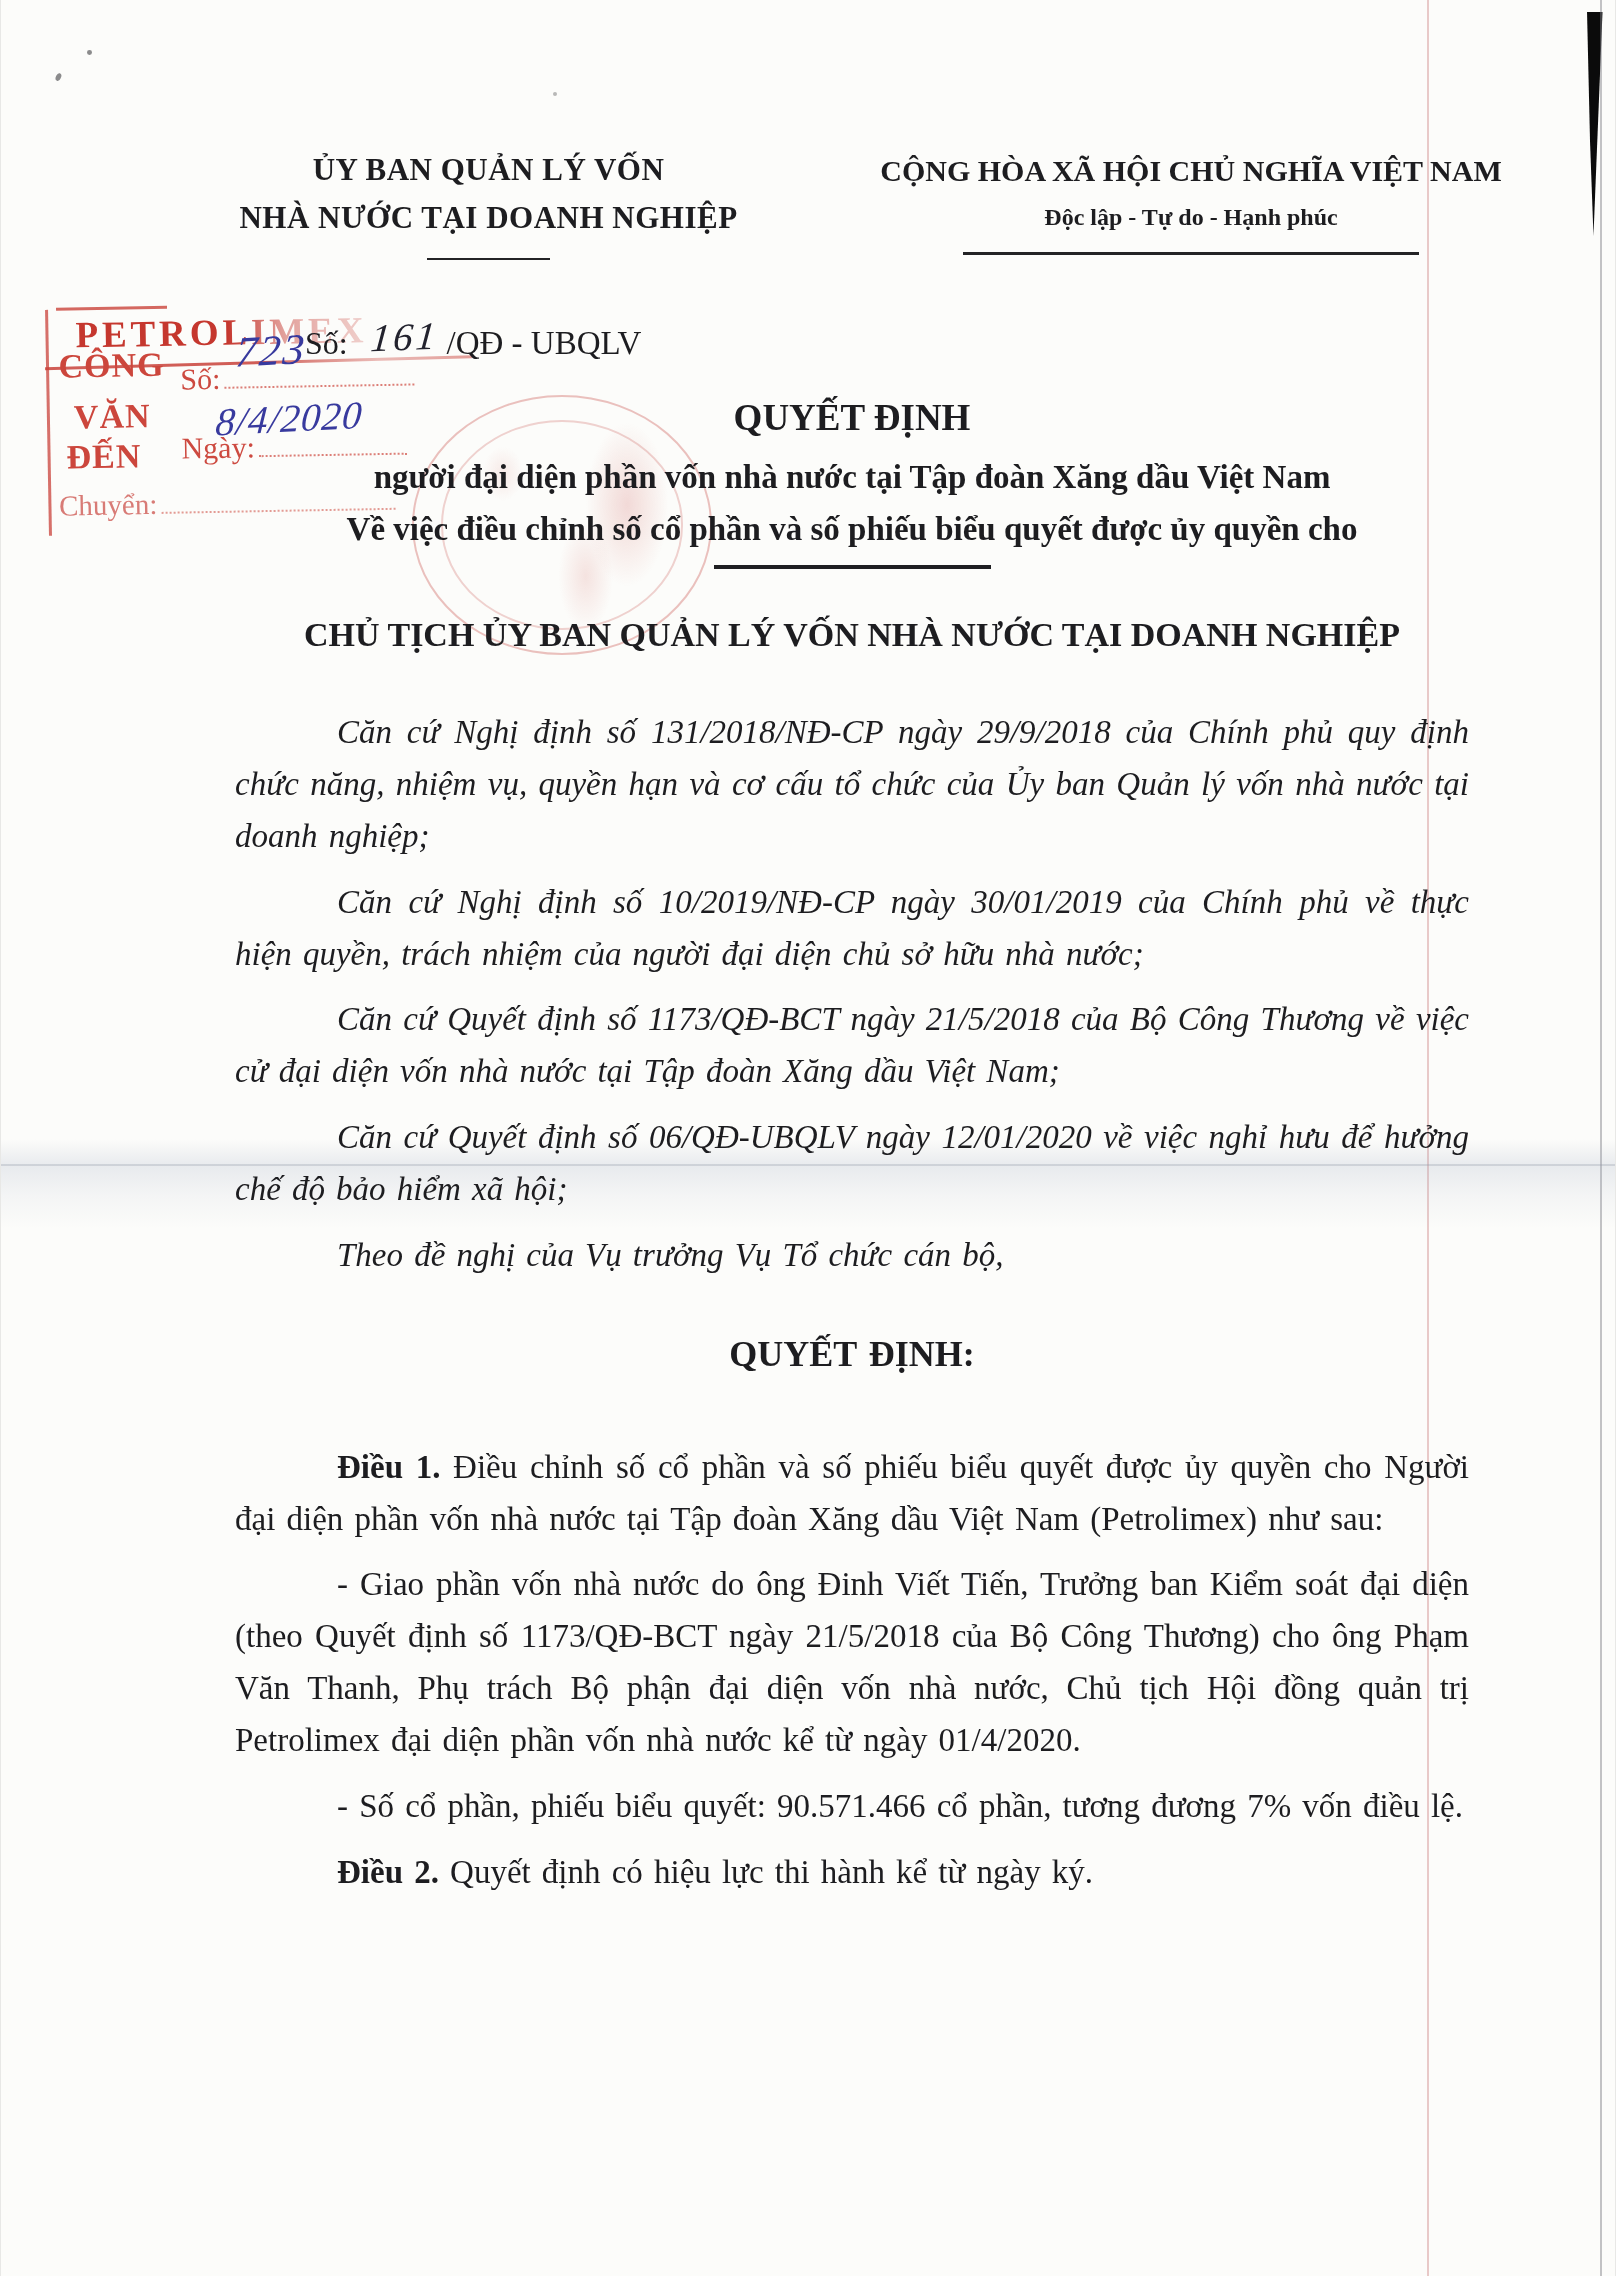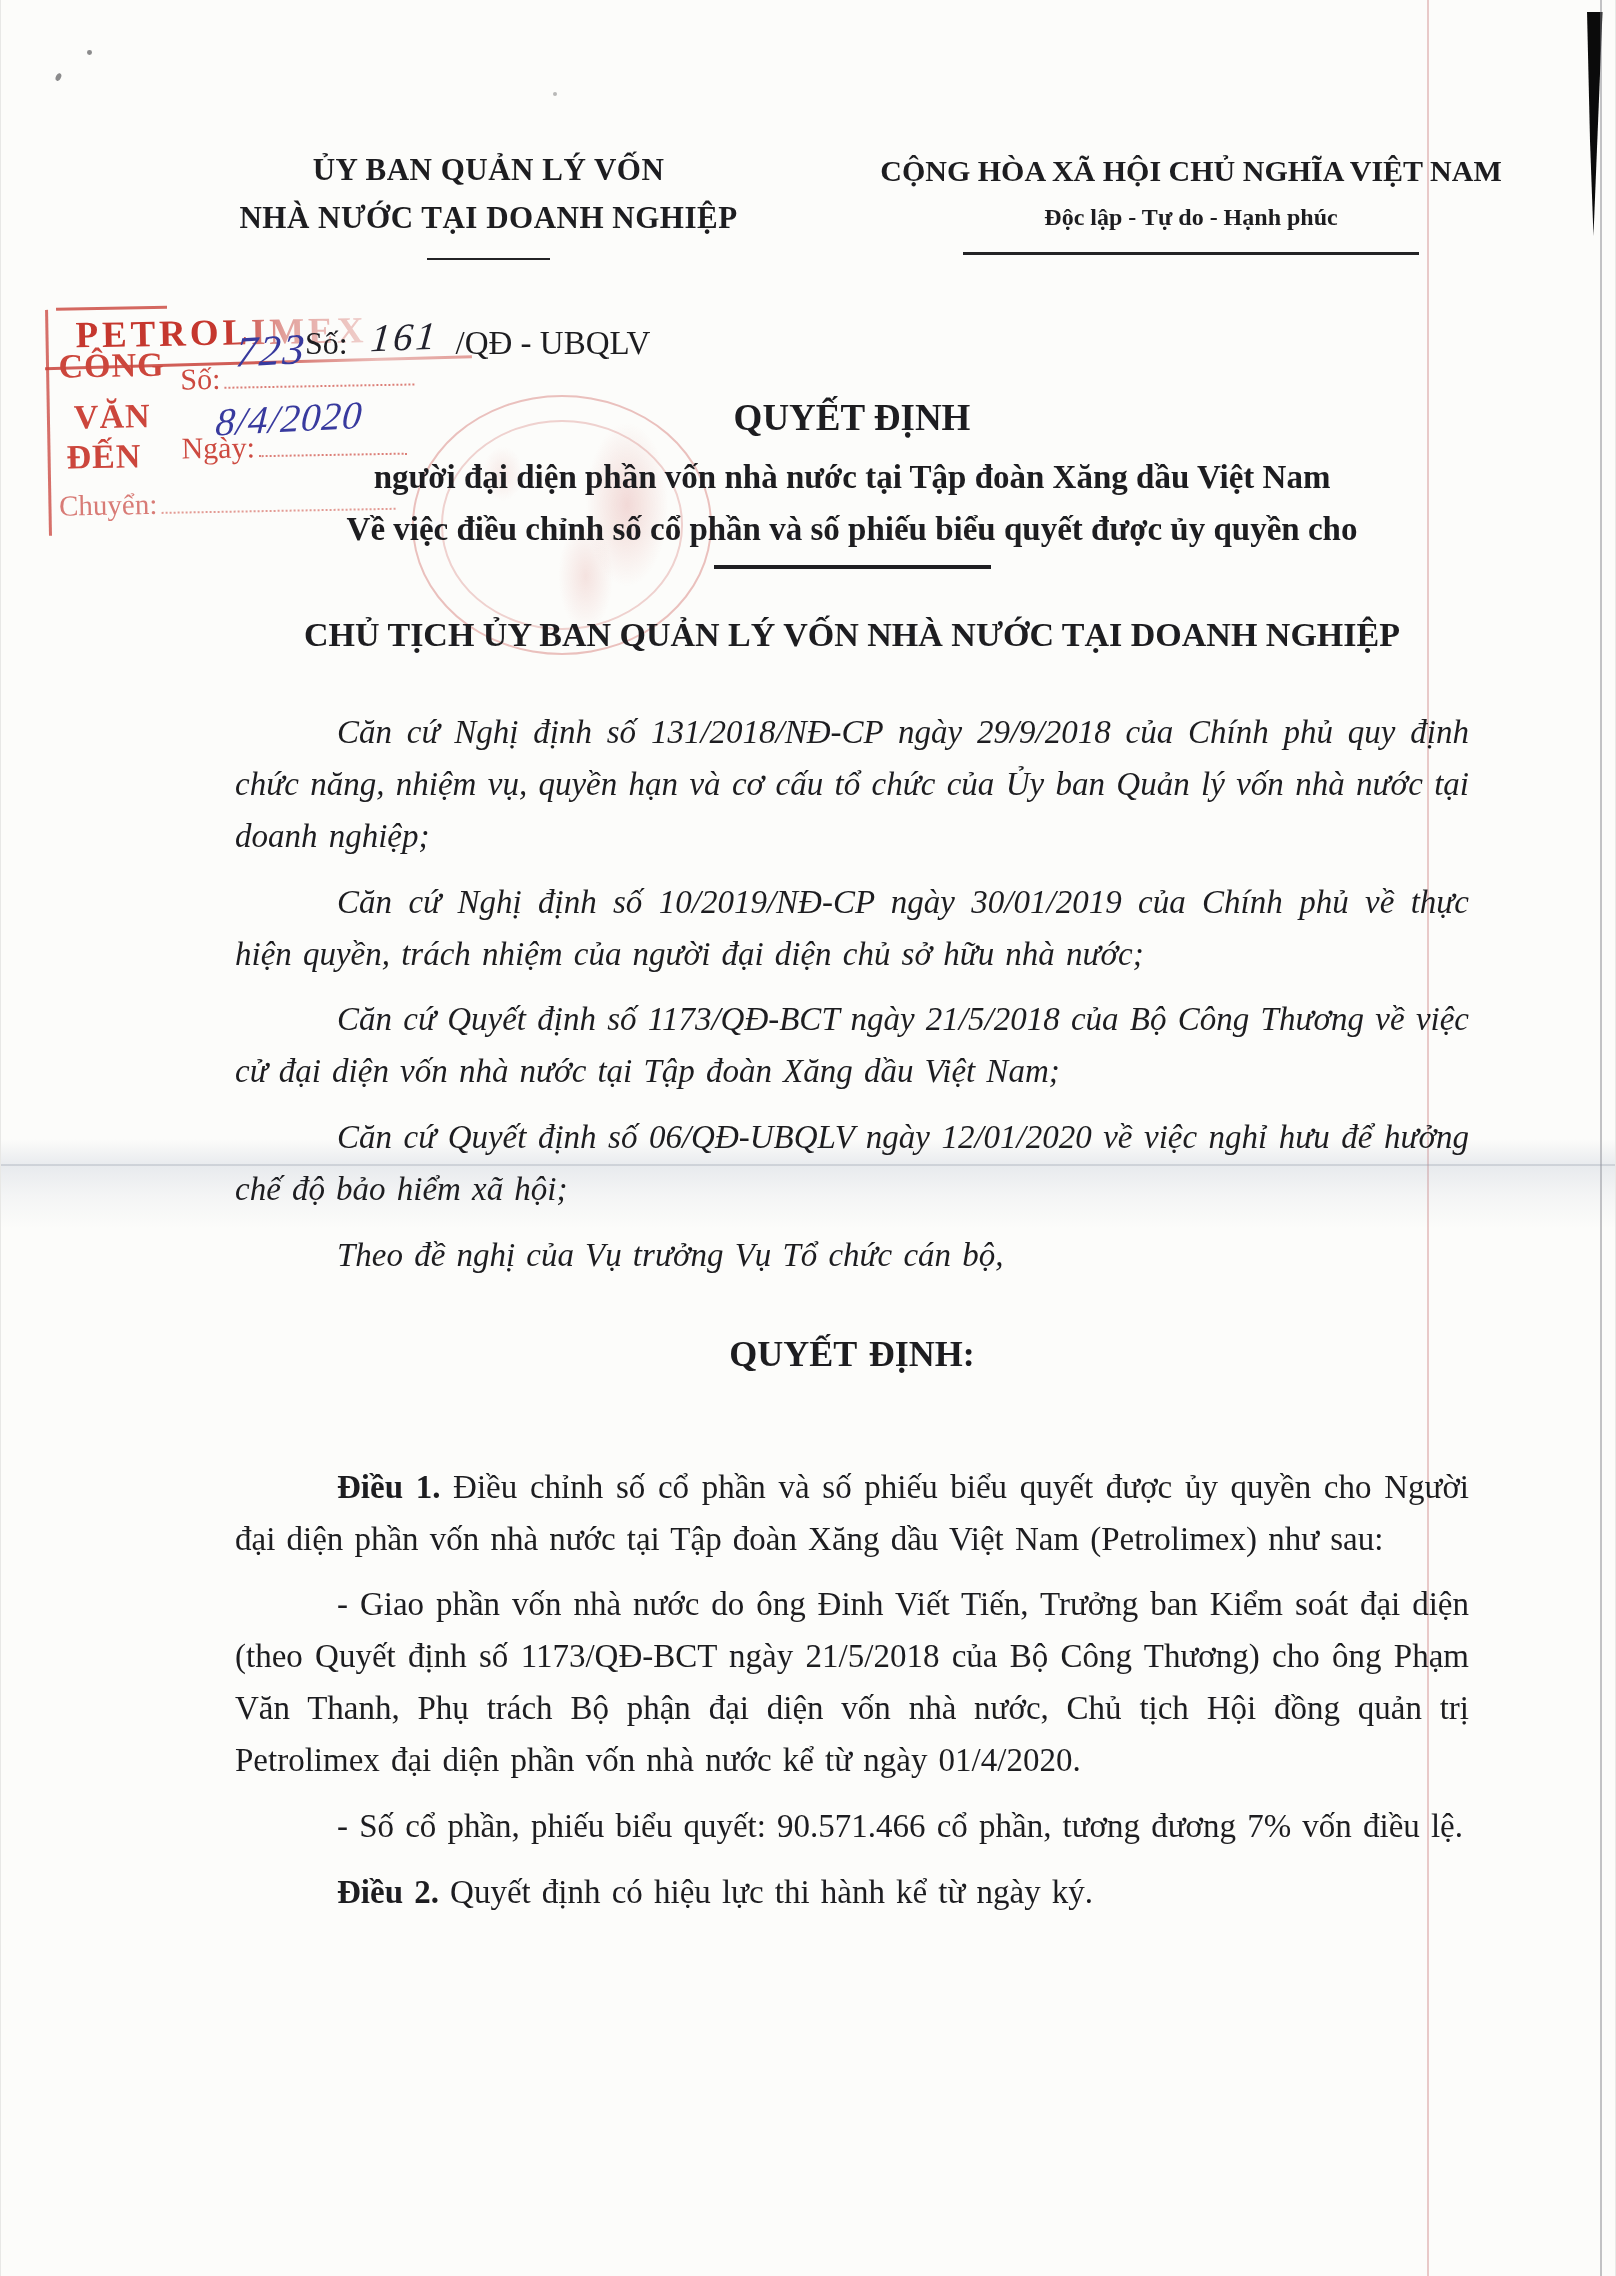--- a/index.html
+++ b/index.html
@@ -35,21 +35,21 @@
   .header-left{position:absolute;left:224px;top:146px;width:527px;text-align:center;z-index:2;}
   .agency-line{font-weight:bold;font-size:31px;line-height:48px;letter-spacing:0.5px;}
   .rule{height:2.9px;background:#232325;}
   .rule-left{width:123px;margin:15.6px auto 0;}
   .header-right{position:absolute;left:858px;top:148px;width:624px;text-align:center;z-index:2;margin-left:20px;}
   .motto-line1{font-weight:bold;font-size:30px;line-height:45px;}
   .motto-line2{font-weight:bold;font-size:24px;line-height:49px;}
   .rule-right{width:456px;margin:9.8px auto 0;}
   
   .doc-number{position:absolute;left:304px;top:318px;font-size:32px;z-index:5;white-space:nowrap;}
-  .doc-number .suffix{font-size:33px;margin-left:9px;}
+  .doc-number .suffix{font-size:33px;margin-left:0;}
   .handwritten{display:inline-block;font-style:italic;transform:skewX(-7deg) rotate(-2deg);}
   .hw-number{font-size:39px;letter-spacing:2.9px;color:#23232e;margin-left:15.6px;position:relative;top:-3.9px;}
   .blue{color:#383a9e;}
   .place-date{position:absolute;left:946px;top:347px;font-style:italic;font-size:32px;z-index:2;white-space:nowrap;}
   
   .arrival-stamp{position:absolute;left:39px;top:297px;width:458px;height:246px;z-index:3;
     transform:rotate(-1deg);color:#c9423a;}
   .st-topline{position:absolute;left:17.6px;top:6.8px;width:111px;height:2.9px;background:rgba(201,66,58,.8);}
   .st-company{position:absolute;left:37px;top:12.7px;font-weight:bold;font-size:37px;letter-spacing:3.9px;
     color:#c5372e;
@@ -79,21 +79,21 @@
     font-weight:bold;font-size:33px;line-height:52px;z-index:2;}
   .subject-rule{width:277px;height:3.9px;background:#1f1f22;margin:9.8px auto 0;}
   .issuer{position:absolute;left:200px;top:616px;width:1302px;text-align:center;
     font-weight:bold;font-size:34px;z-index:2;}
   
   .body{position:absolute;left:234px;top:706px;width:1234px;z-index:2;
     font-size:33px;line-height:52px;text-align:justify;word-spacing:2.9px;}
   .body p{margin:0 0 13.7px;text-indent:102px;}
   .recital{font-style:italic;}
   .order-heading{font-weight:bold;font-size:36px;line-height:45px;text-align:center;
-    margin:51px 0 84px;}
+    margin:51px 0 64px;}
   .b{font-weight:bold;}
 </style>
 </head>
 <body>
 
 <div class="page">
 
   <div class="corner-mark"></div>
   <div class="scanline-pink"></div>
   <div class="scanline-gray"></div>

